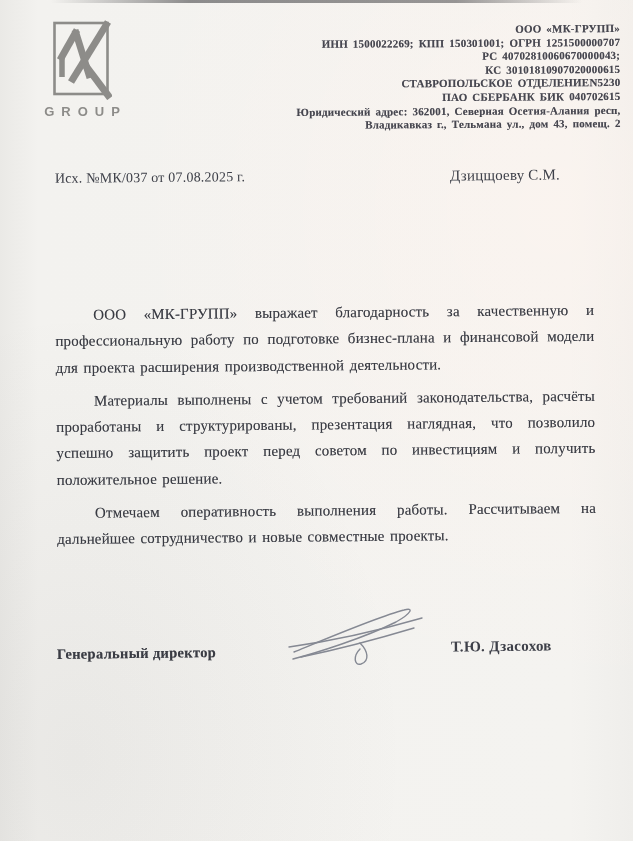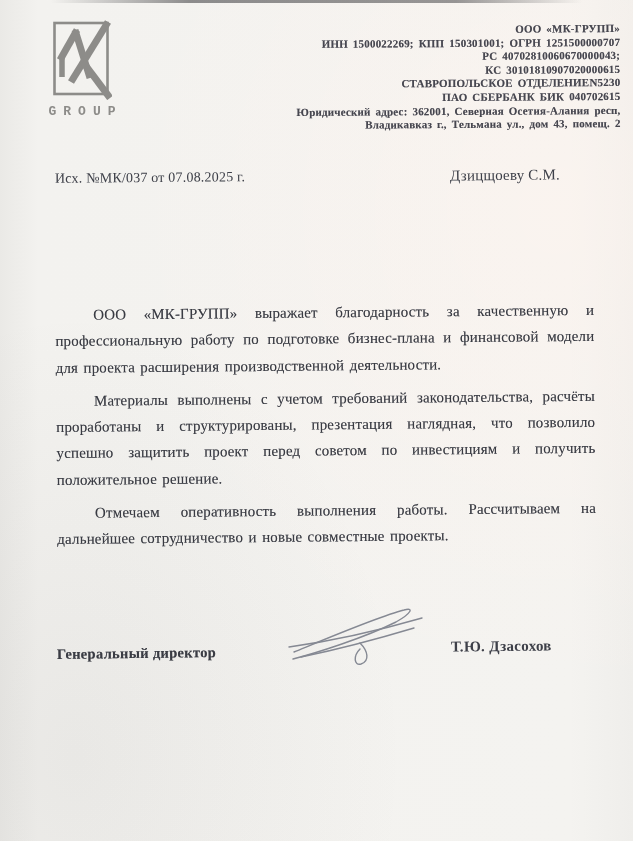--- a/index.html
+++ b/index.html
@@ -17,21 +17,21 @@
   }
   
   .page::before{
     content:"";position:absolute;top:0;left:0;right:0;height:3px;
     background:linear-gradient(90deg,transparent 8%,rgba(55,55,58,.55) 30%,rgba(55,55,58,.5) 72%,transparent 92%);
   }
   
   .logo{position:absolute;left:36px;top:20px;width:92px;text-align:center;}
   .logo svg{display:block;margin:0 auto;}
   .logo-caption{
-    margin-top:4px;font-family:Liberation Mono, monospace;
+    margin-top:4px;font-family:Liberation Sans, sans-serif;
     font-size:13px;font-weight:700;letter-spacing:7px;color:#8d8c89;
     text-indent:7px; 
     white-space:nowrap;
   }
   
   .header{
     position:absolute;top:22px;right:13px;text-align:right;
     font-size:11px;font-weight:700;line-height:13.6px;
     color:#474750;word-spacing:2px;letter-spacing:.2px;
     transform:rotate(-0.35deg);transform-origin:right top;

